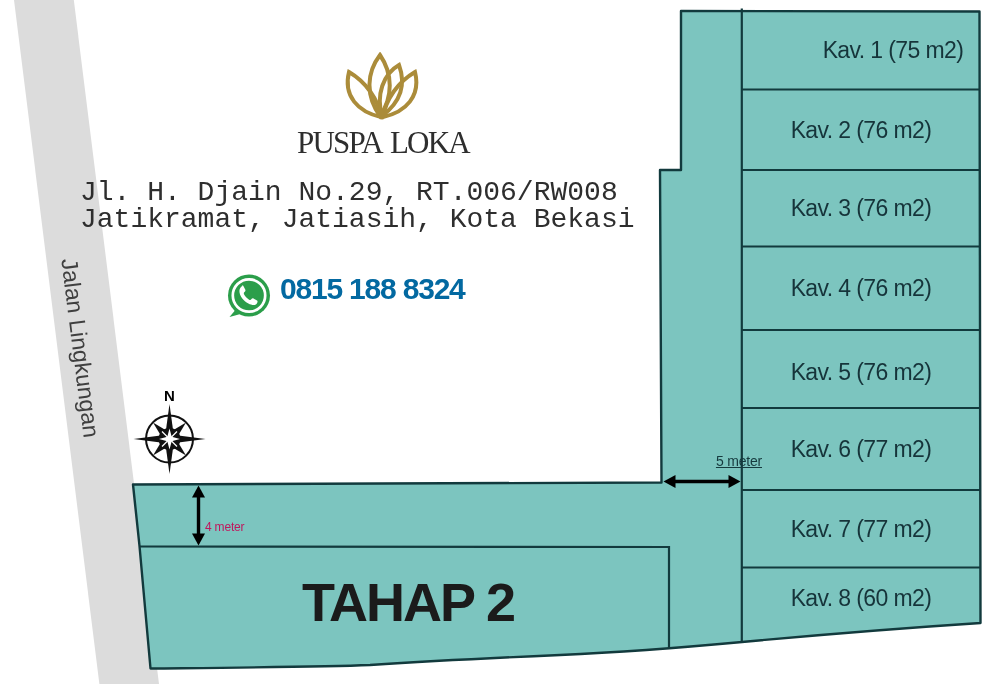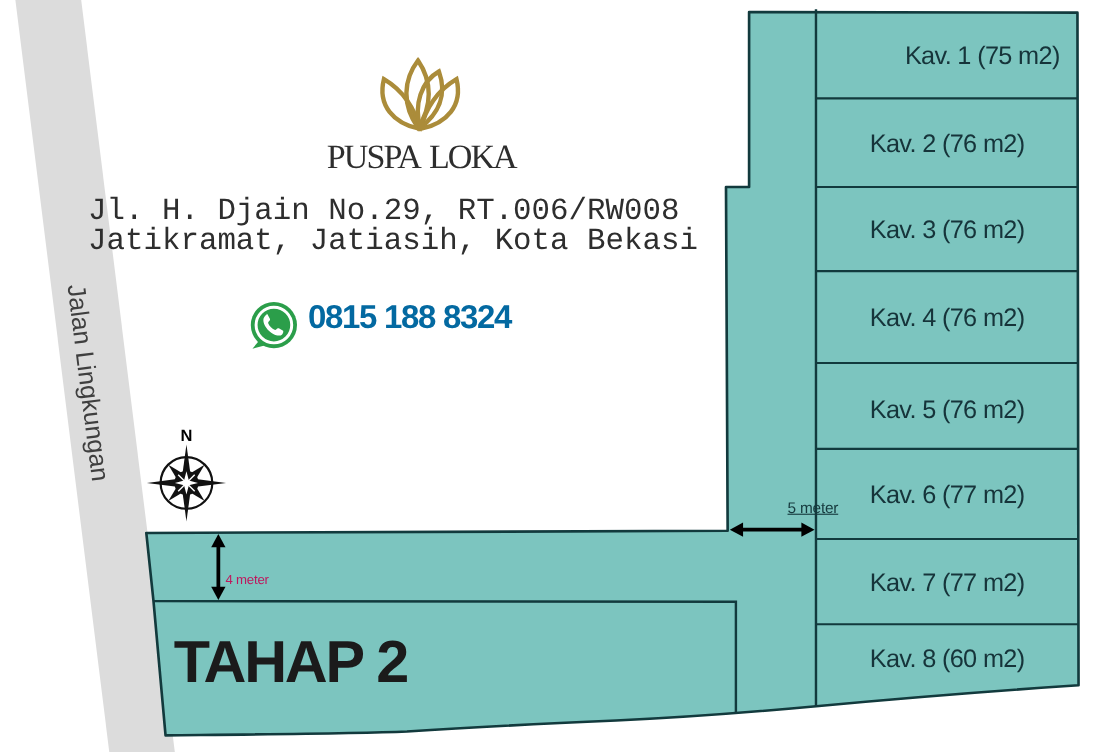--- a/index.html
+++ b/index.html
@@ -89,21 +89,21 @@
   </g>
 </svg>
 
 <div class="abs" style="left:80px;top:348px;transform:translate(-50%,-50%) rotate(82.8deg);
      font-size:23px;color:#3f3f3f;white-space:nowrap;">Jalan Lingkungan</div>
 
 <div class="abs" style="left:642px;top:453px;width:120px;text-align:right;font-size:14px;letter-spacing:-0.2px;color:#163a3e;text-decoration:underline;">5 meter</div>
 
 <div class="abs" style="left:205px;top:505px;font-size:12px;letter-spacing:-0.2px;color:#be185d;margin-top:15px;">4 meter</div>
 
-<div class="abs" style="left:158px;top:571px;width:500px;
+<div class="abs" style="left:158px;top:571px;width:500px;text-align:center;
      font-size:54px;font-weight:bold;color:#1b1b1b;letter-spacing:-2px;">TAHAP 2</div>
 
 <div class="kav" style="top:37px;margin-left:32px;">Kav. 1 (75 m2)</div>
 
 <div class="kav" style="top:117px;">Kav. 2 (76 m2)</div>
 
 <div class="kav" style="top:195px;">Kav. 3 (76 m2)</div>
 
 <div class="kav" style="top:275px;">Kav. 4 (76 m2)</div>
 

